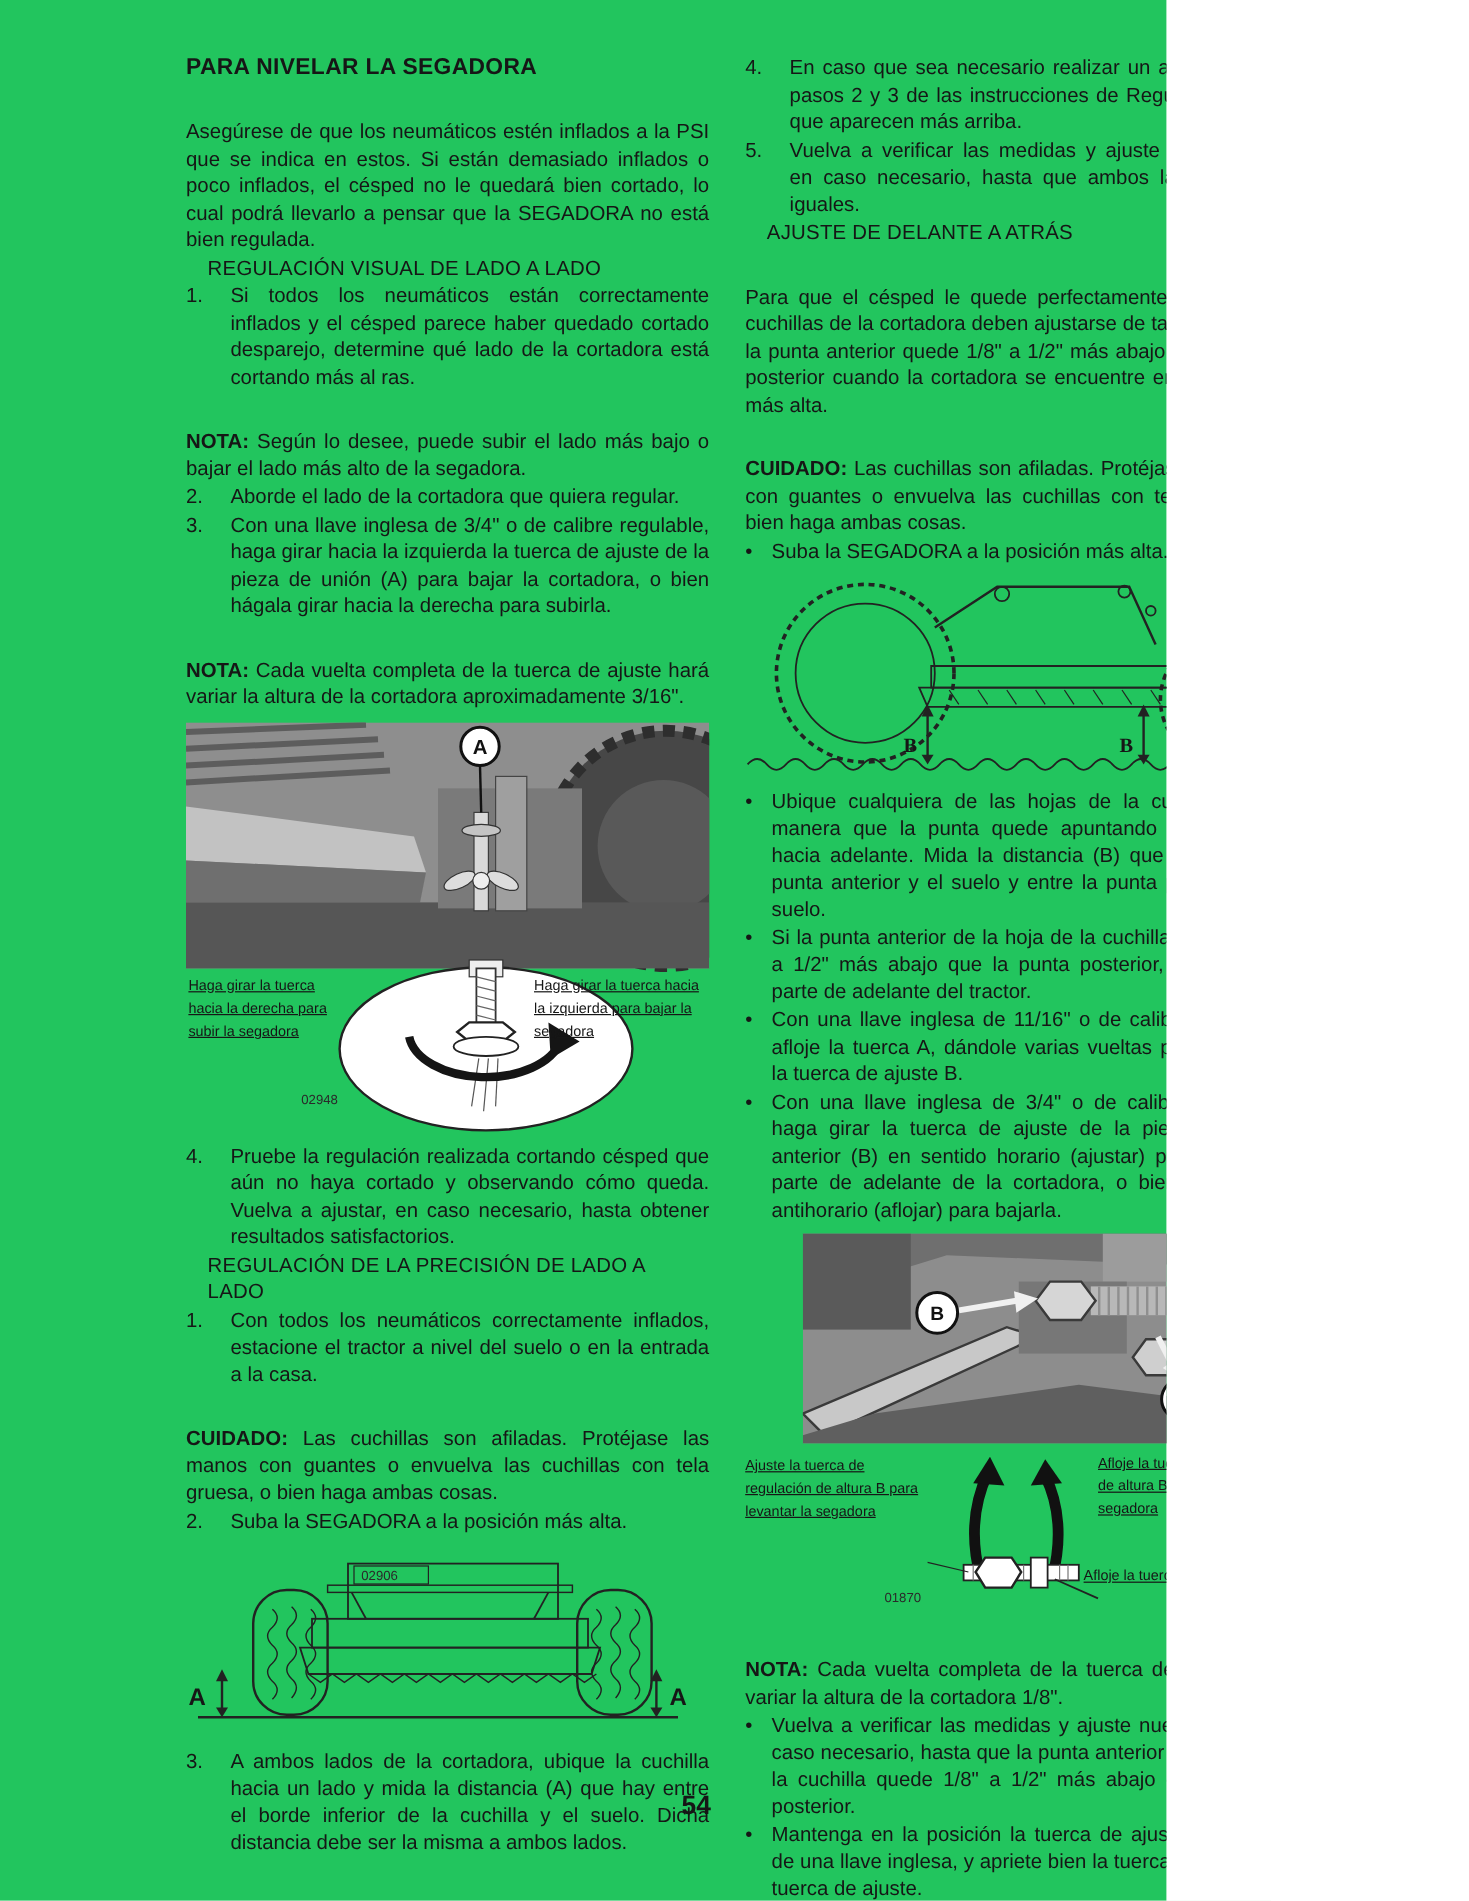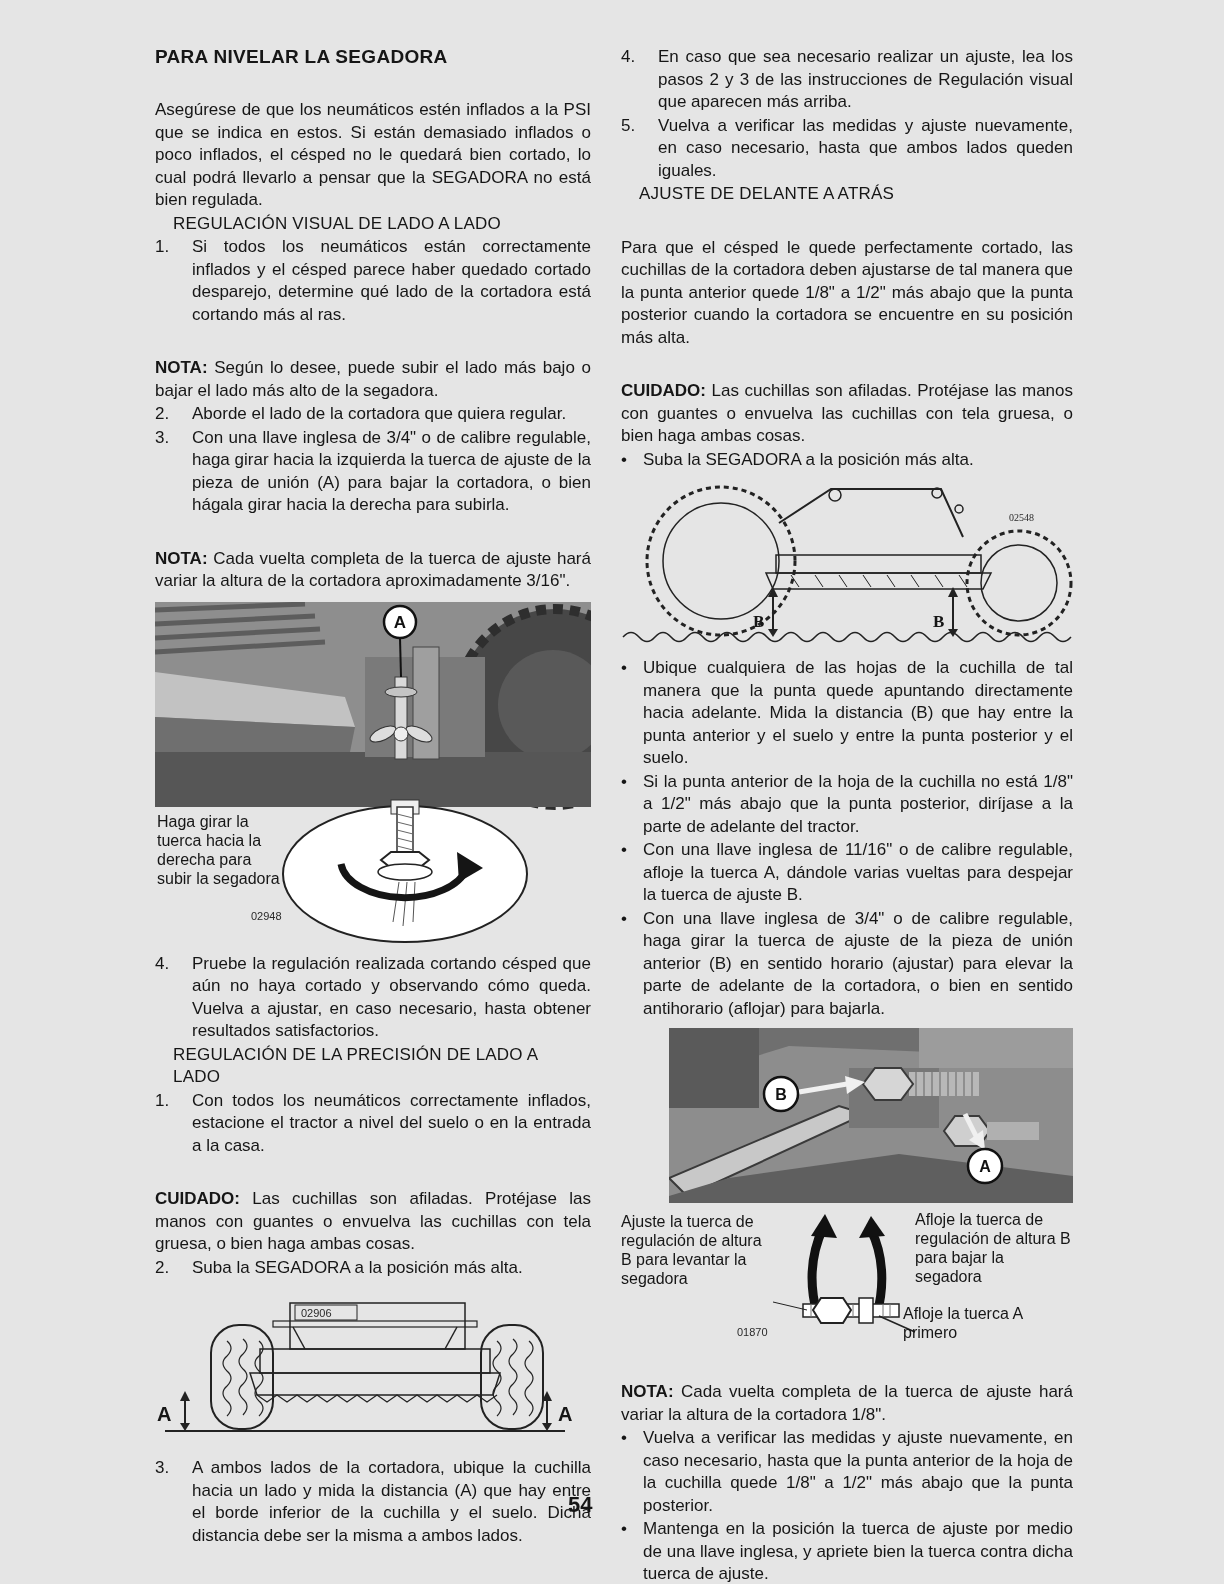--- a/index.html
+++ b/index.html
@@ -2,21 +2,21 @@
 <html><head>
 <meta charset="utf-8">
 <style>
   * { margin:0; padding:0; box-sizing:border-box; }
   html,body { background:#ffffff; }
   body {
     width:1224px; height:1584px;
     font-family:"Liberation Sans","DejaVu Sans",sans-serif;
     color:#161616;
   }
-  .page { position:relative; width:1224px; height:1584px; background:#e5e5e5; overflow:hidden; }
+  .page { position:relative; width:972px; height:1584px; background:#22c55e; overflow:hidden; }
   .columns { position:absolute; left:155px; top:46px; display:flex; gap:30px; }
   .col-left  { width:436px; }
   .col-right { width:452px; }
 
   .h-main { font-size:19px; font-weight:bold; letter-spacing:.3px; margin-bottom:3px; }
   .para   { font-size:17px; line-height:22.5px; text-align:justify; margin-bottom:1px;margin-top:31px; }
   .subhead{ font-size:17px; line-height:22.5px; letter-spacing:.2px; margin:1px 18px; }
   .li     { display:flex; font-size:17px; line-height:22.5px; margin-bottom:1px; }
   .li .num{ flex:0 0 37px; }
   .li.bullet .num { flex:0 0 22px; }
@@ -25,21 +25,21 @@
 
   .figure { position:relative; }
   .fig1 { width:436px; height:346px; margin:9px 0 5px; }
   .fig2 { width:420px; height:160px; margin:10px 0 8px; }
   .fig3 { width:452px; height:172px; margin:8px 0 6px;font-family:Liberation Serif, serif; }
   .fig4 { width:452px; height:322px; margin:8px 0 3px; }
   .figure svg { position:absolute; left:0; top:0; }
   .fig4 .photo { position:absolute; left:48px; top:0; }
   .fig4 .callzone { position:absolute; left:0; top:178px; width:452px; height:142px; }
 
-  .callout { position:absolute; font-size:16px; line-height:19px; color:#161616; }
+  .callout { position:absolute; font-size:12px; line-height:19px; color:#161616;text-decoration:underline; }
   .co-f1-left  { left:2px;  top:210px; width:124px; }
   .co-f1-right { right:0;   top:210px; width:146px; }
   .co-f4-left  { left:0;    top:6px;   width:150px; }
   .co-f4-right { left:294px;top:4px;   width:158px; }
   .co-f4-afirst{ left:282px;top:98px;  width:135px; }
   .fignum-abs  { position:absolute; font-size:11px; color:#2a2a2a; }
   .fn-02950    { left:116px; top:120px; }
 
   .pageno { position:absolute; left:568px; top:1492px; font-size:22px; font-weight:bold; }
 </style>
@@ -112,20 +112,21 @@
           <g stroke="#555555" stroke-width="1">
             <line x1="244" y1="280" x2="238" y2="320"></line>
               <line x1="252" y1="280" x2="248" y2="324"></line>
               <line x1="260" y1="280" x2="258" y2="320"></line>
           </g>
           <path d="M 186 262 A 64 38 0 0 0 312 266" fill="none" stroke="#151515" stroke-width="7"></path>
           <polygon points="302,250 328,266 304,280" fill="#151515"></polygon>
           <text x="96" y="318" font-size="11" fill="#2a2a2a">02948</text>
         </svg>
         <div class="callout co-f1-left">Haga girar la tuerca hacia la derecha para subir la segadora</div>
+        <div class="callout co-f1-right">Haga girar la tuerca hacia la izquierda para bajar la segadora</div>
       </div>
 
       <div class="li">
         <span class="num">4.</span>
         <span class="txt">Pruebe la regulación realizada cortando césped que aún no haya cortado y observando cómo queda. Vuelva a ajustar, en caso necesario, hasta obtener resultados satisfactorios.</span>
       </div>
       <p class="subhead">REGULACIÓN DE LA PRECISIÓN DE LADO A LADO</p>
       <div class="li">
         <span class="num">1.</span>
         <span class="txt">Con todos los neumáticos correctamente inflados, estacione el tractor a nivel del suelo o en la entrada a la casa.</span>

